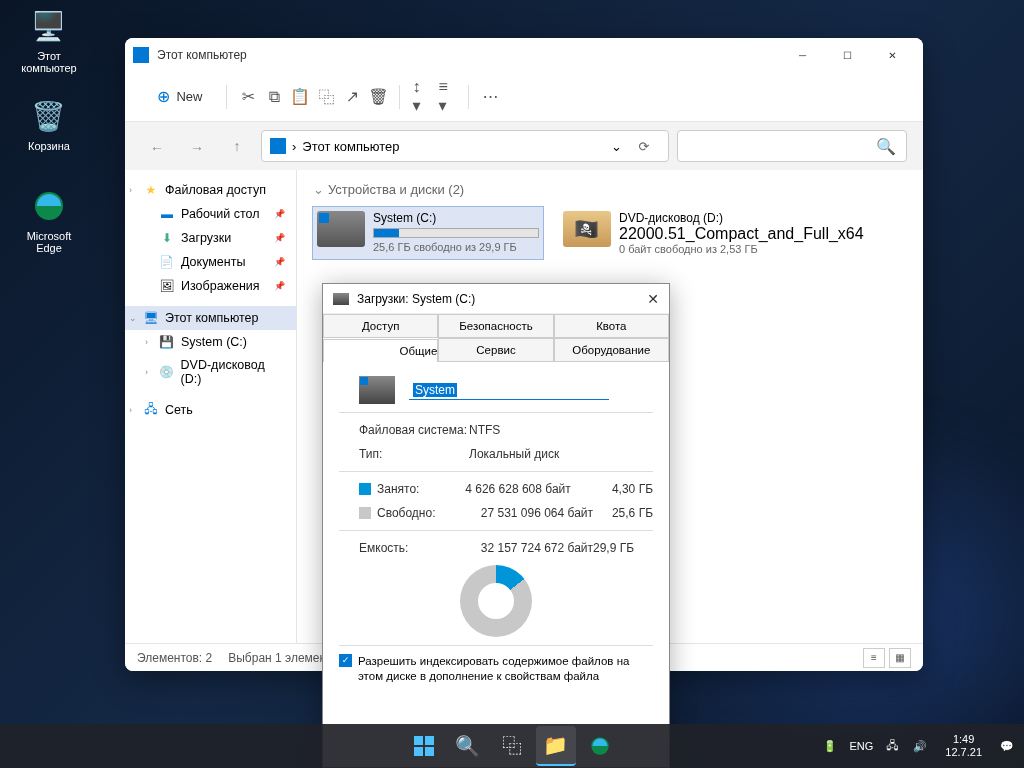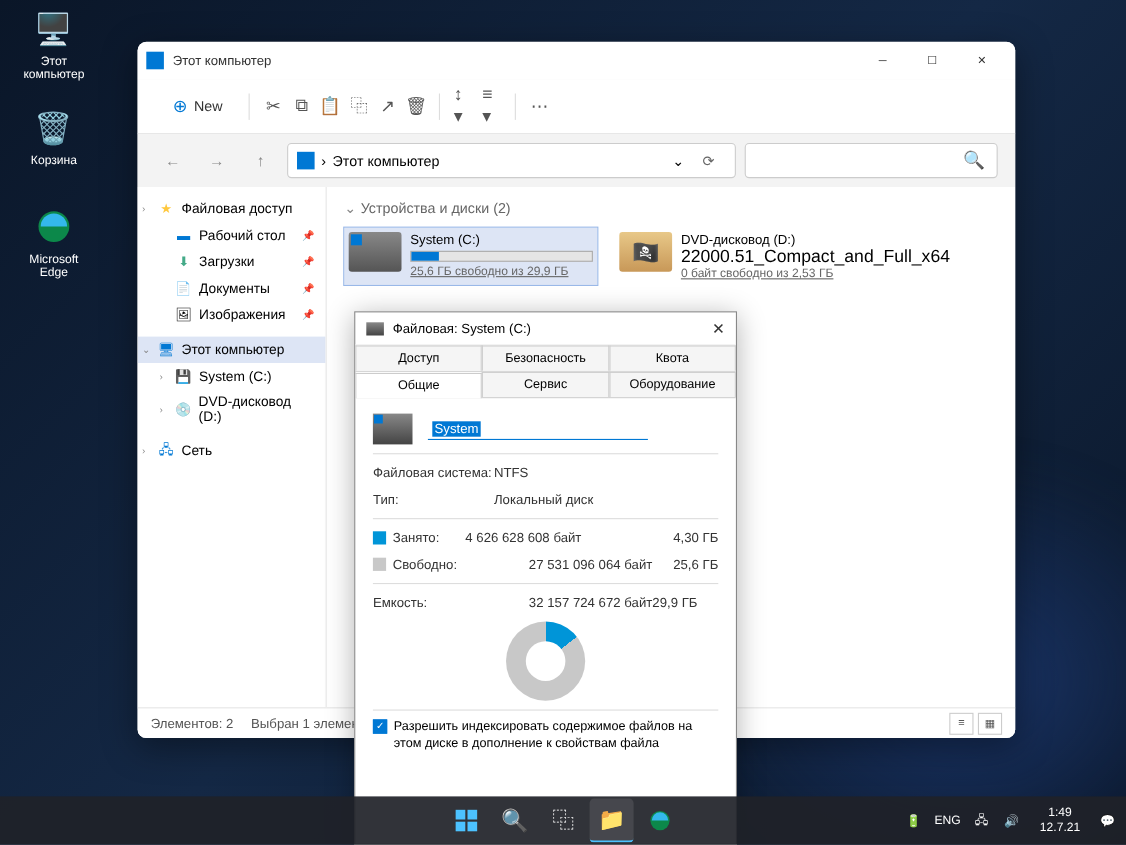--- a/index.html
+++ b/index.html
@@ -46,40 +46,40 @@
 .section-head { color: #666; font-size: 13px; margin-bottom: 10px; display: flex; align-items: center; gap: 4px; }
 .drives { display: flex; gap: 16px; }
 .drive { width: 230px; display: flex; gap: 8px; font-size: 12px; padding: 4px; }
 .drive.selected { background: #dde5f5; outline: 1px solid #99b8e8; }
 .drive-icon { width: 48px; height: 36px; background: linear-gradient(#888, #555); border-radius: 3px; position: relative; flex-shrink: 0; }
 .drive-icon::before { content: ""; position: absolute; top: 2px; left: 2px; width: 10px; height: 10px; background: #0078d4; }
 .drive-info { flex: 1; }
 .drive-name { color: #000; }
 .drive-bar { height: 10px; background: #e5e5e5; border: 1px solid #aaa; margin: 3px 0; position: relative; }
 .drive-bar-fill { height: 100%; background: #0078d4; }
-.drive-free { color: #666; font-size: 11px; text-decoration: underline; }
+.drive-free { color: #666; font-size: 11px; }
 .dvd-icon { width: 48px; height: 36px; background: linear-gradient(#e8c888, #c89858); border-radius: 3px; flex-shrink: 0; display: flex; align-items: center; justify-content: center; font-size: 20px; }
 
 
 .statusbar { height: 28px; background: #fff; border-top: 1px solid #e5e5e5; display: flex; align-items: center; padding: 0 12px; font-size: 12px; color: #555; gap: 16px; }
 .statusbar .spacer { flex: 1; }
 .view-toggle { display: flex; gap: 4px; }
 .view-btn { width: 22px; height: 20px; border: 1px solid #ccc; display: flex; align-items: center; justify-content: center; font-size: 10px; }
 
 
 .props { position: absolute; left: 322px; top: 283px; width: 348px; height: 485px; background: #fff; border: 1px solid #888; box-shadow: 0 4px 24px rgba(0,0,0,0.3); display: flex; flex-direction: column; font-size: 12px; }
 .props-title { height: 30px; display: flex; align-items: center; padding: 0 10px; gap: 8px; border-bottom: 1px solid #eee; }
 .props-title-icon { width: 16px; height: 12px; background: linear-gradient(#888,#444); }
 .props-close { margin-left: auto; font-size: 14px; color: #333; cursor: pointer; }
 .tabs-row { display: flex; border-bottom: 1px solid #ccc; }
 .tabs-row.secondary { border-top: none; }
 .tab { flex: 1; text-align: center; padding: 5px 0; font-size: 11.5px; border: 1px solid #ccc; border-bottom: none; background: #f5f5f5; cursor: pointer; }
-.tab.active { background: #fff; position: relative; top: 1px; }
+.tab.active { background: #fff; position: relative; top: 1px; text-align: right; }
 .props-body { padding: 14px 16px; flex: 1; overflow: hidden; }
-.props-row { display: flex; align-items: center; margin-bottom: 6px; min-height: 18px; }
+.props-row { display: flex; align-items: center; margin-bottom: 6px; min-height: 18px; margin-left: 20px; }
 .props-label { width: 110px; color: #333; }
 .props-val { color: #333; }
 .name-input { border: none; border-bottom: 1px solid #0078d4; padding: 2px 4px; font-size: 12px; width: 200px; }
 .name-input span { background: #0078d4; color: #fff; padding: 0 2px; }
 .hr { height: 1px; background: #ddd; margin: 8px 0; }
 .color-box { width: 12px; height: 12px; display: inline-block; margin-right: 6px; vertical-align: middle; }
 .donut { width: 72px; height: 72px; border-radius: 50%; background: conic-gradient(#0095d8 0 52deg, #c8c8c8 52deg 360deg); margin: 8px auto; position: relative; }
 .donut::after { content: ""; position: absolute; inset: 18px; background: #fff; border-radius: 50%; }
 .cleanup-btn { margin-left: auto; border: 1px solid #aaa; padding: 3px 10px; background: #f8f8f8; font-size: 11.5px; cursor: pointer; }
 .disk-label { text-align: center; font-size: 11.5px; color: #444; }
@@ -254,21 +254,21 @@
     <div class="view-toggle">
       <div class="view-btn">≡</div>
       <div class="view-btn">▦</div>
     </div>
   </div>
 </div>
 
 <div class="props">
   <div class="props-title">
     <div class="props-title-icon"></div>
-    <span>Файловая: System (C:)</span>
+    <span>Загрузки: System (C:)</span>
     <span class="props-close">✕</span>
   </div>
   <div class="tabs-row">
     <div class="tab">Доступ</div>
     <div class="tab">Безопасность</div>
     <div class="tab">Квота</div>
   </div>
   <div class="tabs-row secondary">
     <div class="tab active">Общие</div>
     <div class="tab">Сервис</div>
@@ -287,21 +287,21 @@
         <span class="props-val">NTFS</span>
       </div>
     <div class="props-row">
         <span class="props-label">Тип:</span>
         <span class="props-val">Локальный диск</span>
       </div>
     <div class="hr"></div>
     <div class="props-row">
         <span class="color-box" style="background:#0095d8"></span>
         <span class="props-label" style="width:66px">Занято:</span>
-        <span class="props-val" style="flex:1;text-align:left">4 626 628 608 байт</span>
+        <span class="props-val" style="flex:1;text-align:center">4 626 628 608 байт</span>
         <span class="props-val" style="width:60px;text-align:right">4,30 ГБ</span>
       </div>
     <div class="props-row">
         <span class="color-box" style="background:#c8c8c8"></span>
         <span class="props-label" style="width:66px">Свободно:</span>
         <span class="props-val" style="flex:1;text-align:right">27 531 096 064 байт</span>
         <span class="props-val" style="width:60px;text-align:right">25,6 ГБ</span>
       </div>
     <div class="hr"></div>
     <div class="props-row">

